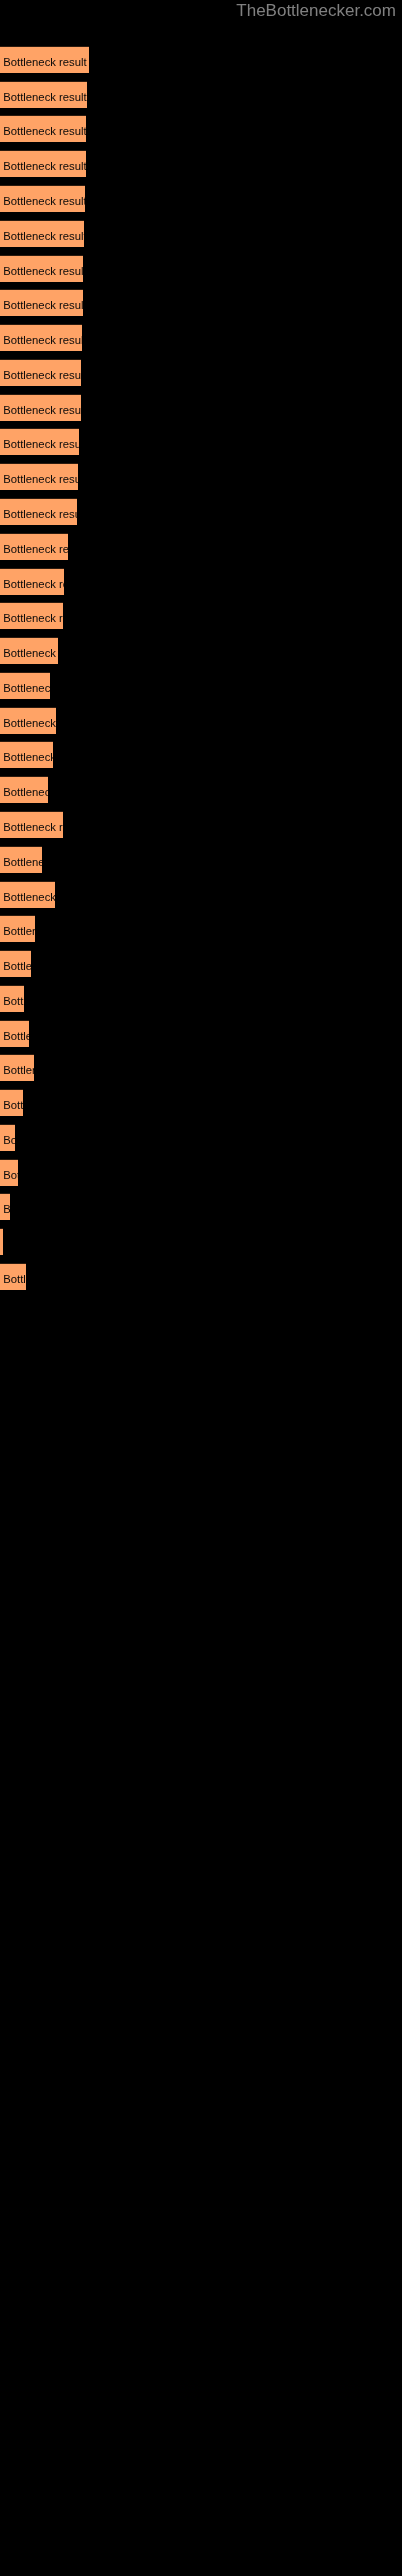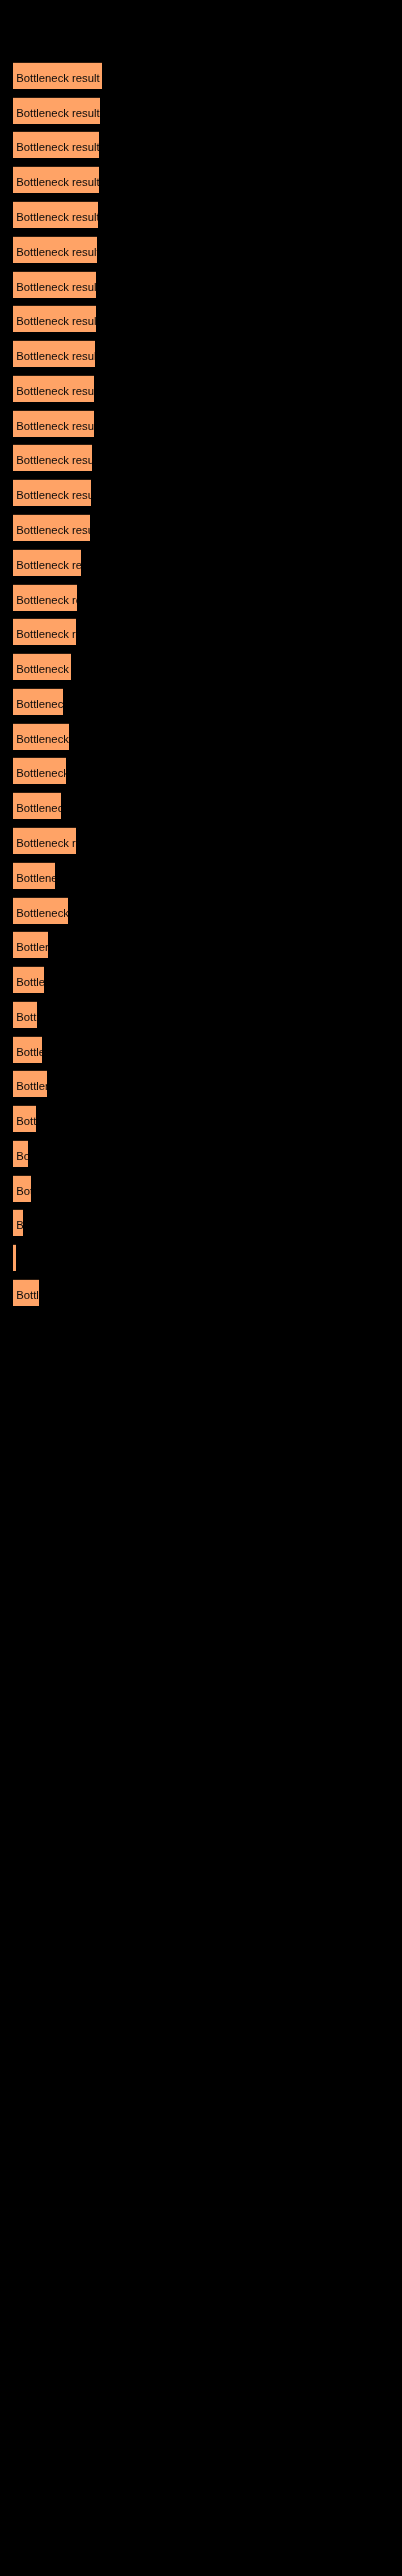--- a/index.html
+++ b/index.html
@@ -42,48 +42,48 @@
     width: 403px;
     height: 2576px;
   }
   .bar-row {
     position: absolute;
     left: 0px;
     height: 27px;
   }
   .bar {
     position: absolute;
-    left: 13px;
+    left: 0;
     top: 0;
     height: 26px;
     background: #FFA366;
     border-top: 1.6px solid #2b1a0e;
     box-sizing: content-box;
     overflow: hidden;
     white-space: nowrap;
-    margin-top: 16px;
   }
   .bar-label {
     position: absolute;
     left: 3.2px;
     top: 1.6px;
     height: 26px;
     line-height: 26px;
     font-size: 11.3px;
     color: #0a0a0a;
     font-family: "Liberation Sans", sans-serif;
     white-space: nowrap;
     pointer-events: none;
   }
 </style>
 </head>
 <body>
 
 <div id="page">
 
+  <div id="site-header">TheBottlenecker.com</div>
 
   <div id="bars">
       <div class="bar-row" style="top: 46px;">
         <div class="bar" style="width: 89px; background: rgb(255, 163, 102); border-top-color: rgb(43, 26, 14);">
           <span class="bar-label" style="color: rgb(10, 10, 10);">Bottleneck result</span>
         </div>
       </div>
       <div class="bar-row" style="top: 81px;">
         <div class="bar" style="width: 87px; background: rgb(255, 163, 102); border-top-color: rgb(43, 26, 14);">
           <span class="bar-label" style="color: rgb(10, 10, 10);">Bottleneck result</span>

